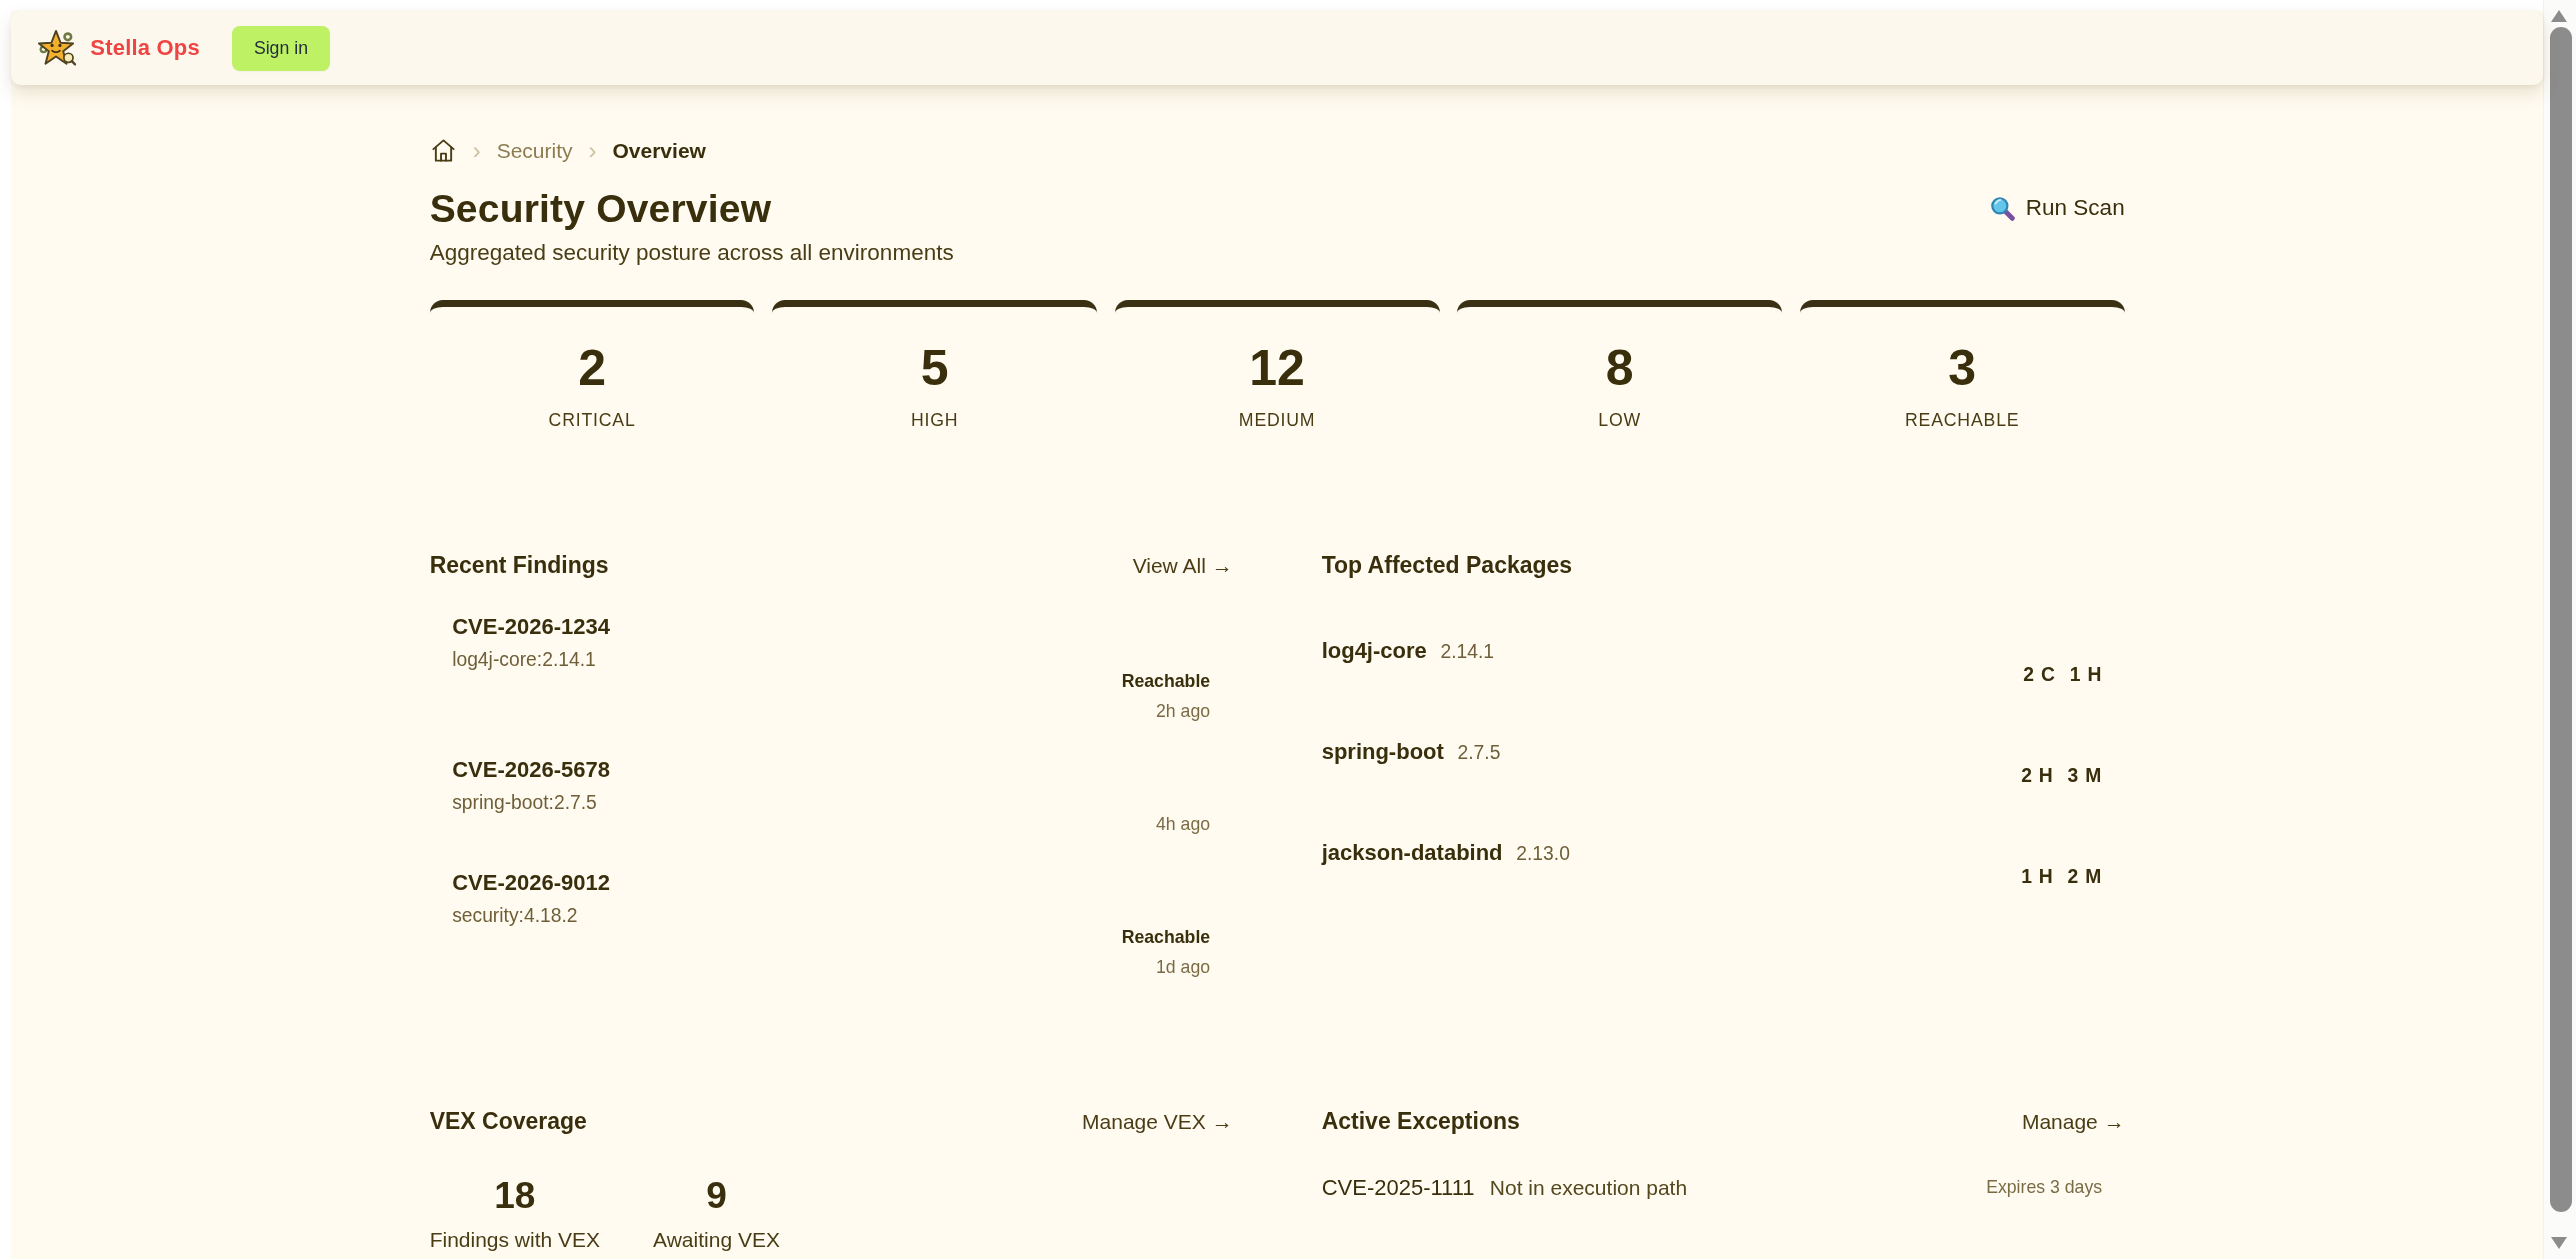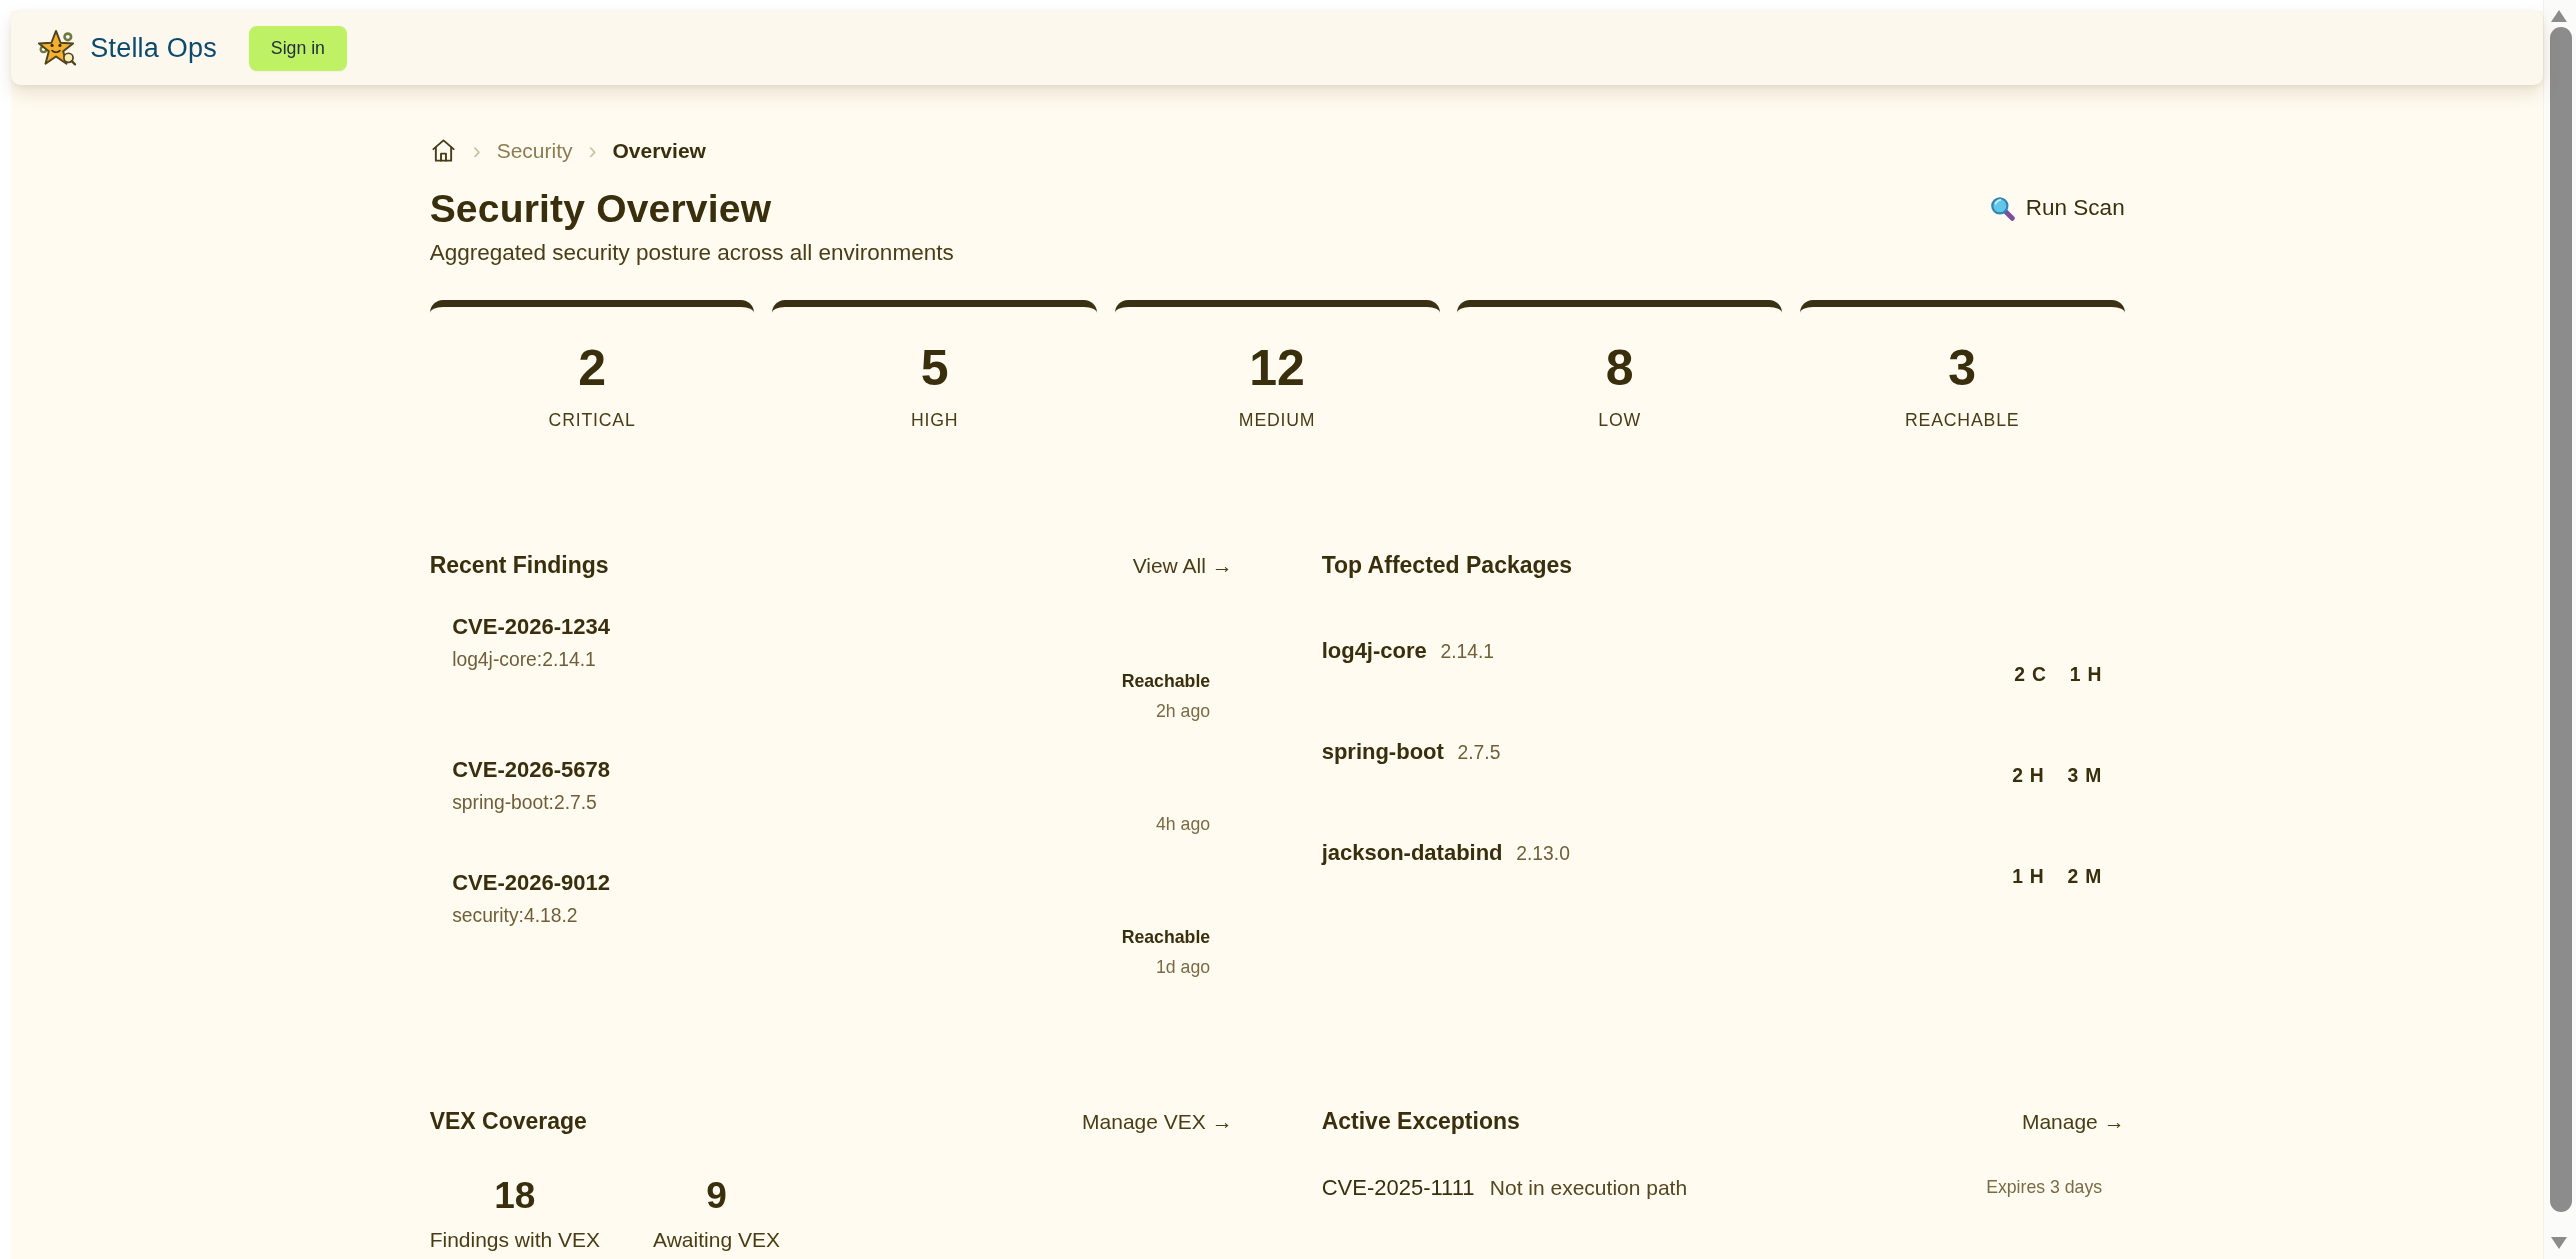--- a/index.html
+++ b/index.html
@@ -21,21 +21,21 @@
 
   
   .app { position:absolute; left:11.3px; top:11.3px; right:33px; bottom:0; background:#FFFBF1; }
 
   .header {
     height:74px; background:#FDF8EE; border-radius:9.7px;
     box-shadow:0 8px 17.7px rgba(120,95,40,.16), 0 1.6px 4px rgba(120,95,40,.08);
     display:flex; align-items:center; padding:0 24px; position:relative; z-index:2;
   }
   .logo-wrap { display:flex; align-items:center; gap:13px; }
-  .logo-title { font-size:27px; font-weight:400; color:#0c4a6e; letter-spacing:0.2px; }
+  .logo-title { font-size:22px; font-weight:700; color:#ef4444; letter-spacing:0.2px; }
   .signin-btn {
     margin-left:32px; background:#bef264; color:#242D3D;
     font-size:17.7px; font-family:"Liberation Sans", sans-serif;
     border:none; border-radius:8px; padding:12px 22px; cursor:pointer;
     box-shadow:0 0.8px 1.6px rgba(0,0,0,.04);
   }
 
   
   .content { width:1695px; margin:0 auto; padding-top:52px; }
 
@@ -72,21 +72,21 @@
   .finding-right { display:flex; flex-direction:column; justify-content:center; align-items:flex-end; gap:8.9px; text-align:right; }
   .finding-badge { font-size:17.7px; font-weight:700; color:#3A2F0D; }
   .finding-badge:empty { display:none; }
   .finding-time { font-size:17.7px; color:#7A6B44; }
 
   
   .packages-list { margin-top:37px; }
   .package-row { display:flex; justify-content:space-between; align-items:center; padding:0 22.5px 0 0; margin-bottom:31px; cursor:pointer; }
   .package-name { font-size:22px; font-weight:700; color:#3A2F0D; }
   .package-version { font-size:19.3px; color:#6E5F38; margin-left:13.7px; }
-  .package-counts { display:flex; gap:23px;margin-top:48px; }
+  .package-counts { display:flex; gap:14px;margin-top:48px; }
   .package-count { font-size:19.3px; font-weight:700; color:#3A2F0D; letter-spacing:0.8px; }
 
   
   .vex-stats { display:flex; gap:53px; margin-top:40px; }
   .vex-block { text-align:center; }
   .vex-value { font-size:37px; font-weight:800; color:#3A2F0D; }
   .vex-label { font-size:21px; color:#4A3D15; margin-top:11.3px; }
   .vex-coverage { font-size:21px; color:#4A3D15; margin-top:47px; }
 
   

